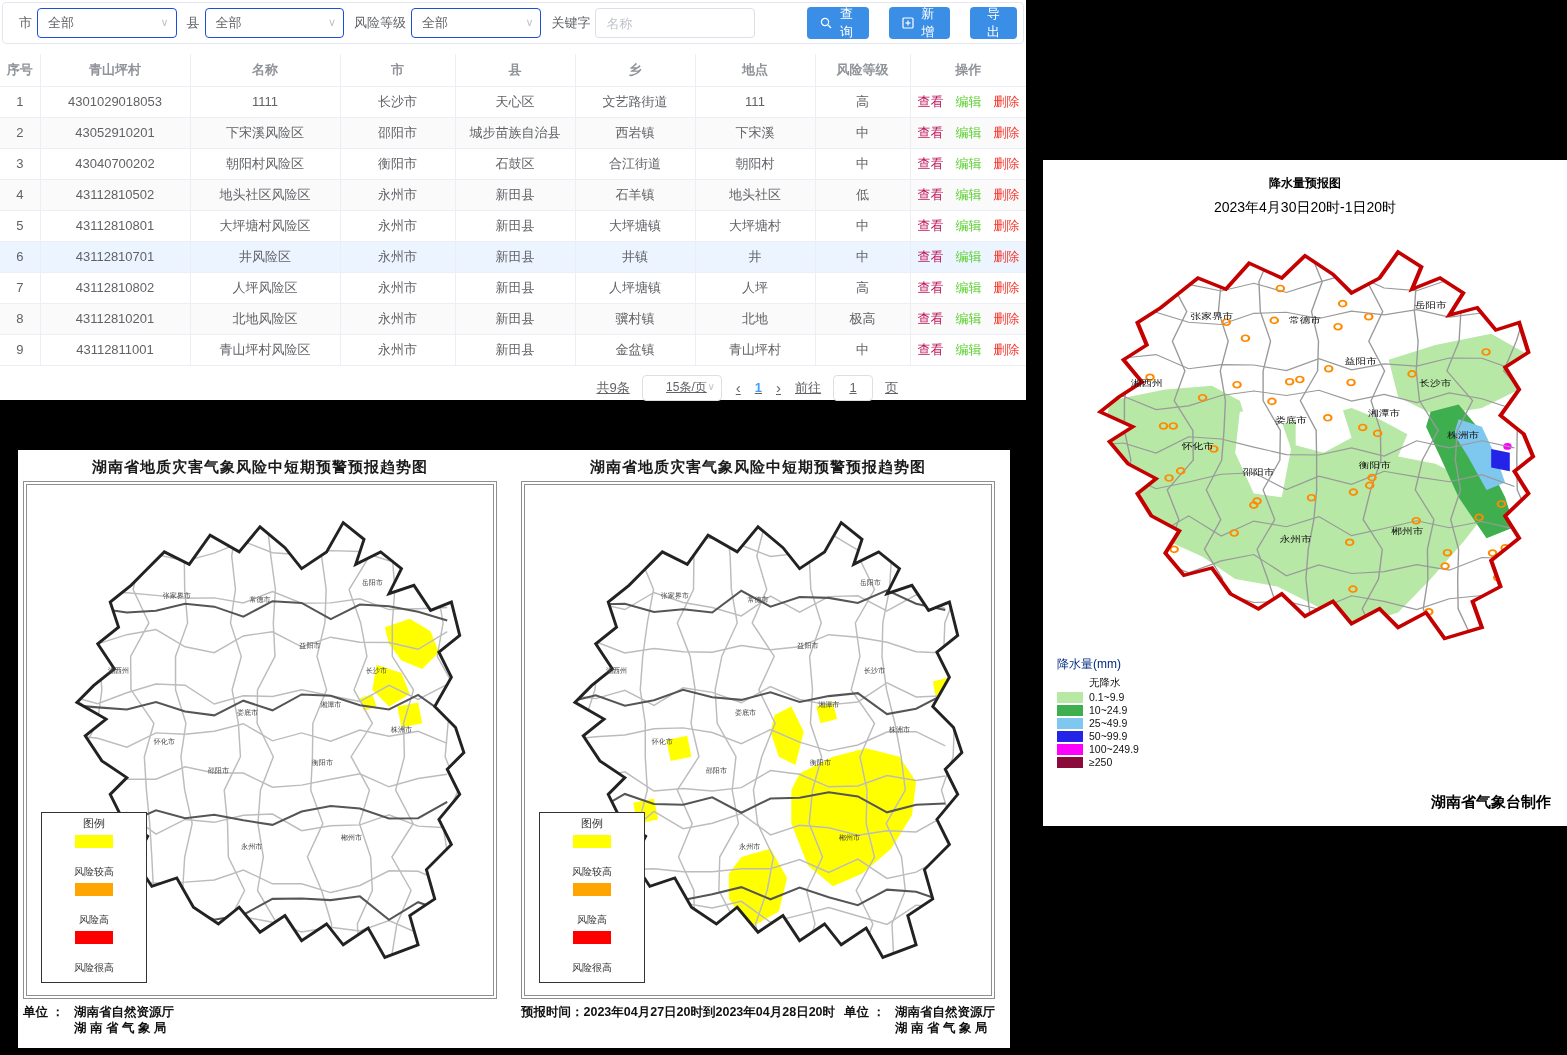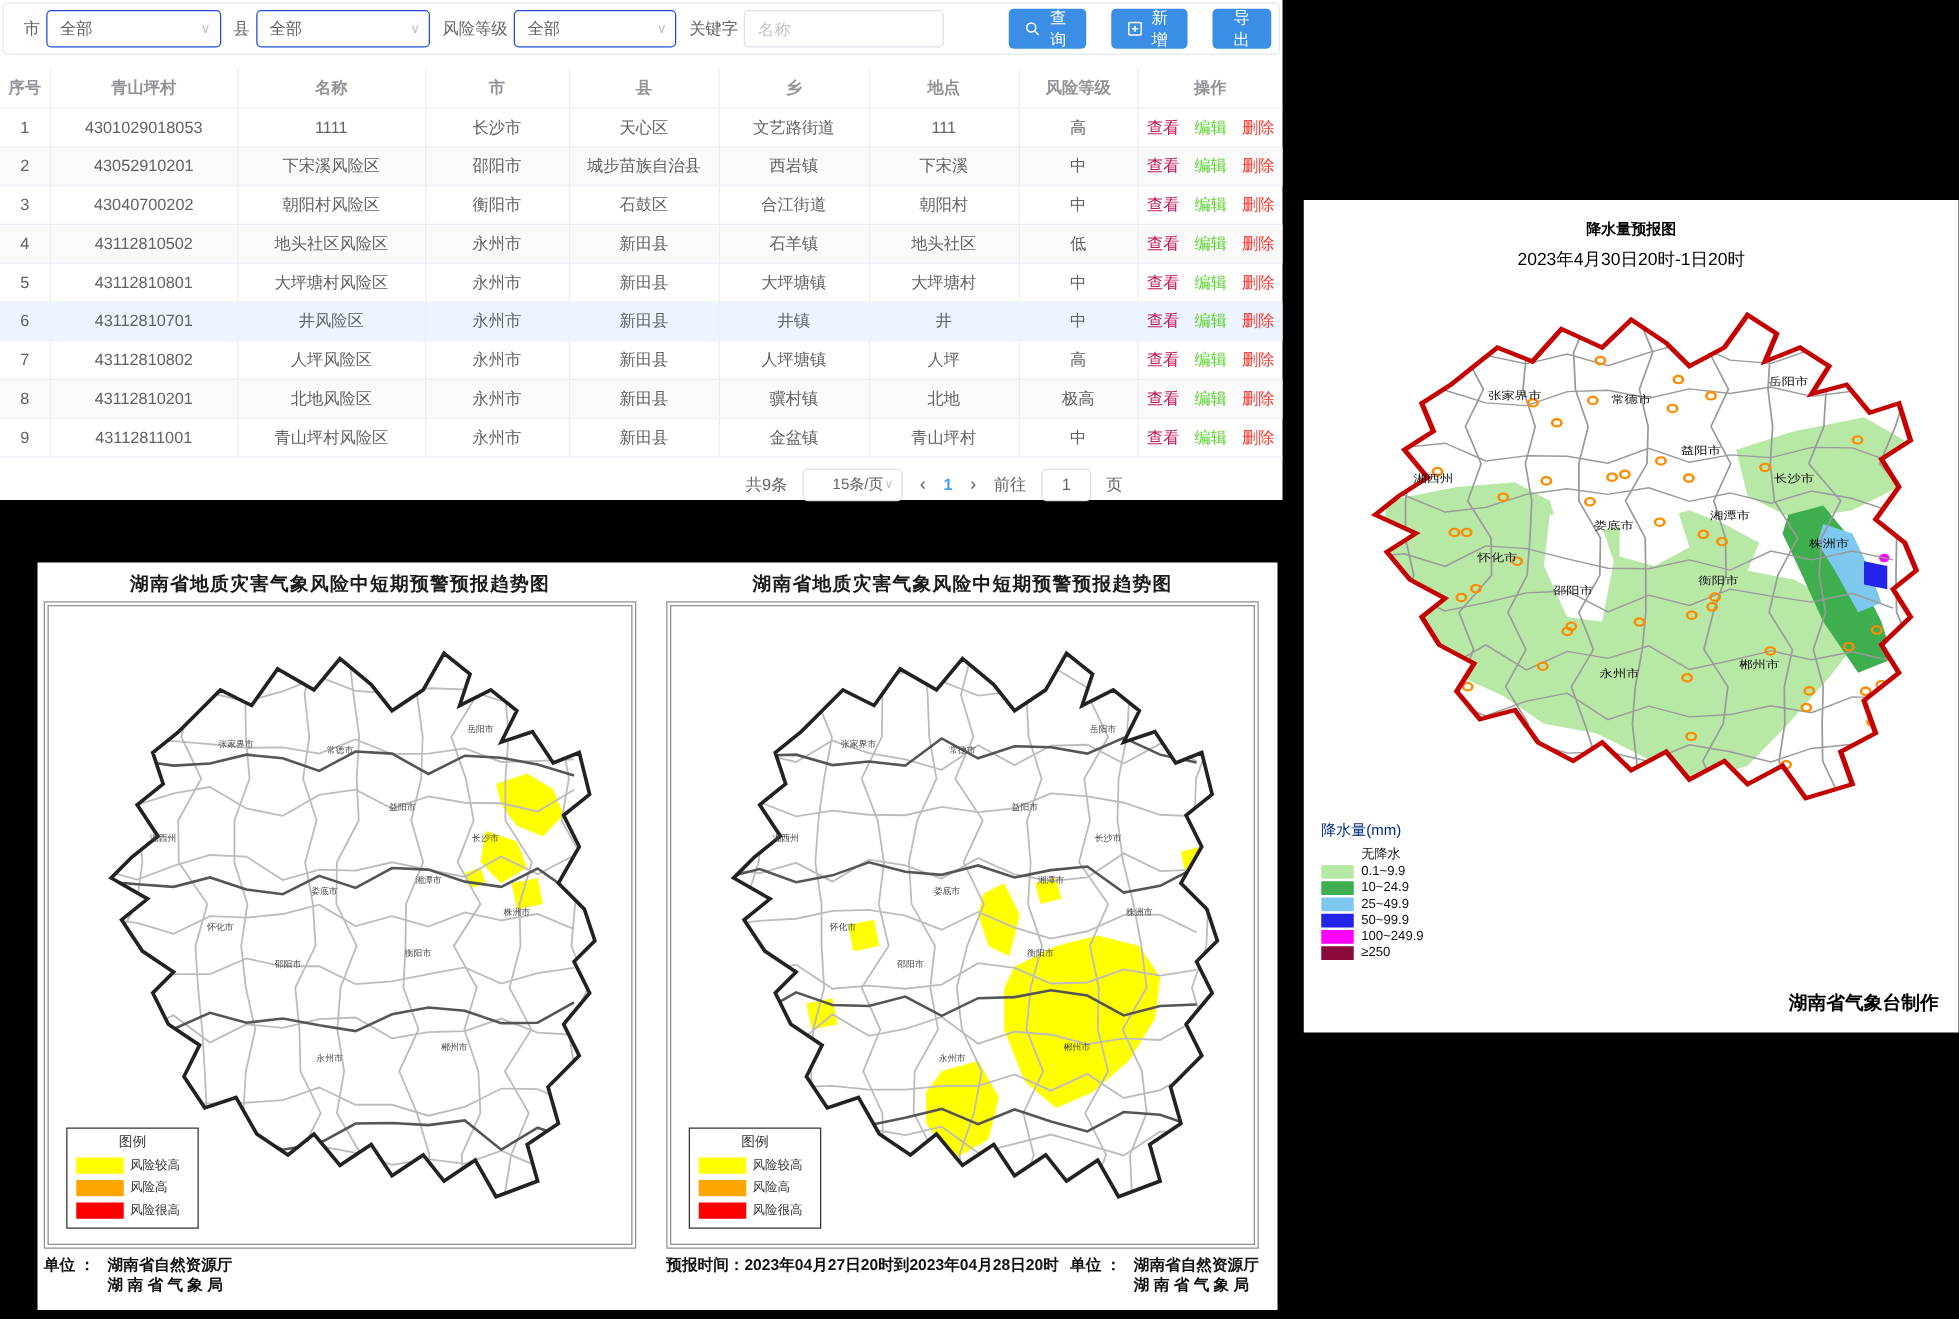--- a/index.html
+++ b/index.html
@@ -3,21 +3,21 @@
 <meta charset="utf-8">
 <style>
   * { box-sizing: border-box; }
   html,body { margin:0; padding:0; }
   body {
     width:1567px; height:1055px; position:relative; overflow:hidden;
     background:#000; font-family:"Liberation Sans", sans-serif;
   }
   .panel { position:absolute; background:#fff; }
   #panel-top   { left:0;    top:0;    width:1026px; height:400px; }
-  #panel-trend { left:30px; top:450px; width:992px;  height:598px; }
+  #panel-trend { left:18px; top:450px; width:992px;  height:598px; }
   #panel-precip{ left:1043px; top:160px; width:524px; height:666px; }
 
   
   .filter-card { margin:2px 2px 0 2px; border:1px solid #e4e7ed; border-radius:4px;
     height:42px; display:flex; align-items:center; padding:0 6px; background:#fff; }
   .f-label { font-size:13px; color:#606266; margin:0 5px 0 10px; white-space:nowrap; }
   .sel { position:relative; width:150px; height:30px; border:1px solid #1d4ed8; border-radius:4px;
     display:flex; align-items:center; padding:0 20px 0 10px; font-size:13px; color:#606266;
     background:#fff; cursor:pointer; }
   .sel .chev { position:absolute; right:7px; top:7px; color:#c0c4cc; font-size:11px; }
@@ -37,41 +37,41 @@
   .tbl td { color:#606266; font-size:13px; height:31px; border-bottom:1px solid #ebeef5;
     border-right:1px solid #ebeef5; text-align:center; overflow:hidden; white-space:nowrap; }
   .tbl th:last-child, .tbl td:last-child { border-right:none; }
   .tbl tbody tr:nth-child(even) { background:#fafafa; }
   .tbl tbody tr.hl { background:#ecf5ff; }
   .act { margin:0 6px; font-size:13px; cursor:pointer; text-decoration:none; }
   .act0 { color:#be185d; } .act1 { color:#5ad12e; } .act2 { color:#f5372e; }
 
   
   .pager { display:flex; align-items:center; justify-content:flex-end;
-    padding:9px 128px 6px 0; gap:12px; font-size:13px; color:#606266; }
+    padding:9px 128px 6px 0; gap:12px; font-size:13px; color:#606266;text-decoration:underline; }
   .psel { position:relative; width:80px; height:26px; border:1px solid #dcdfe6; border-radius:4px;
     display:flex; align-items:center; justify-content:flex-end; font-size:12px; color:#606266;
     padding-right:14px; cursor:pointer; }
   .psel .chev { position:absolute; right:6px; top:5px; color:#c0c4cc; font-size:10px; }
   .parrow { color:#606266; font-size:15px; cursor:pointer; padding:0 2px; }
   .pcur { color:#409eff; font-weight:bold; cursor:pointer; }
   .goto-input { width:40px; height:26px; border:1px solid #dcdfe6; border-radius:4px;
     text-align:center; font-size:13px; color:#606266; }
 
   
   .tfig { position:absolute; top:8px; width:474px; }
   #tfig0 { left:5px; } #tfig1 { left:503px; }
   .ttitle { text-align:center; font-size:15px; font-weight:bold; color:#1a1a1a; letter-spacing:1px; }
   .tframe { margin-top:4px; border:1px solid #8f8f8f; padding:2px; background:#fff; }
   .tframe-inner { border:1px solid #8f8f8f; height:512px; position:relative; }
   .tmap { width:100%; height:100%; display:block; }
   .tlegend { position:absolute; left:14px; bottom:12px; width:106px; border:1px solid #333;
     background:#fff; padding:3px 7px 7px; }
   .tlegend-title { text-align:center; font-size:11px; color:#333; }
-  .lrow { display:flex; align-items:center; gap:5px; margin-top:4px; }
+  .lrow { display:flex; align-items:center; gap:17px; margin-top:4px;flex-direction:column; }
   .lsw { width:38px; height:13px; flex:0 0 auto; }
   .llabel { font-size:10px; color:#333; white-space:nowrap; }
   .tcap { display:flex; justify-content:space-between; margin-top:5px;
     font-size:12.5px; font-weight:bold; color:#111; }
   .unit { display:flex; gap:10px; }
   .unit-lines { line-height:1.3; text-align:justify; }
 
   
   .ptitle { text-align:center; font-weight:bold; font-size:12px; margin-top:15px; color:#000; }
   .psub   { text-align:center; font-size:14px; margin-top:7px; color:#000; }

